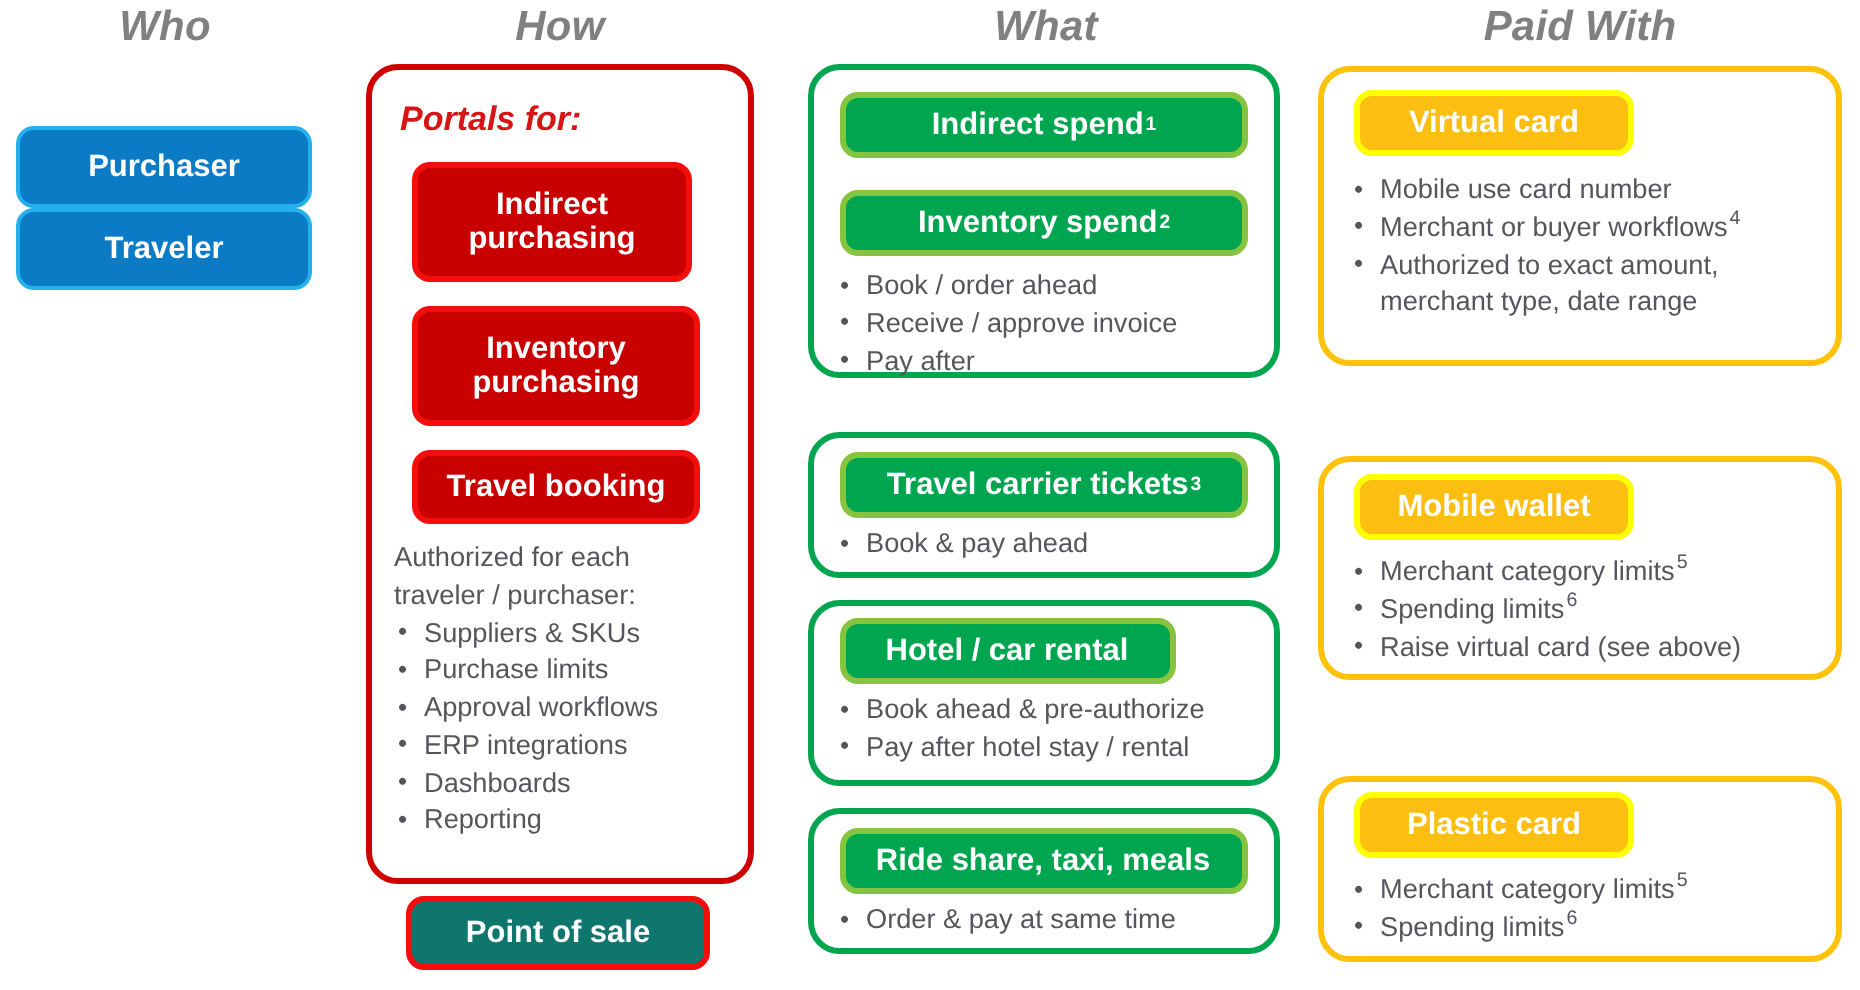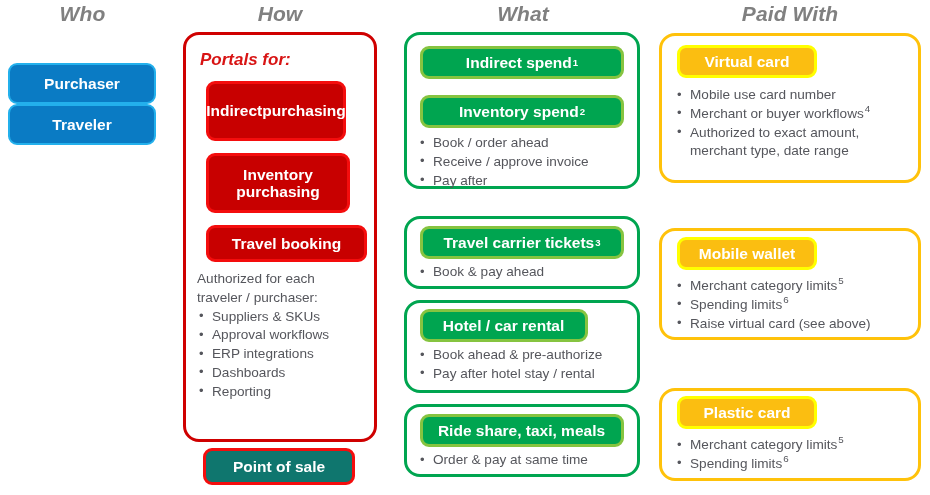--- a/index.html
+++ b/index.html
@@ -178,37 +178,38 @@
   <div class="col-header" style="left:655px; top:2px; width:270px;">Paid With</div>
 
   <div class="pill who-pill" style="left:8px; top:43px; width:148px; height:41px;margin-top:20px;">Purchaser</div>
 
   <div class="pill who-pill" style="left:8px; top:104px; width:148px; height:41px;">Traveler</div>
 
   <div class="how-outer" style="left:183px; top:32px; width:194px; height:410px;"></div>
 
   <div class="portals-label" style="left:200px; top:50px;">Portals for:</div>
 
-  <div class="pill red-pill" style="left:206px; top:81px; width:140px; height:60px; flex-direction:row;">
+  <div class="pill red-pill" style="left:206px; top:81px; width:140px; height:60px; flex-direction:column;">
     <span>Indirect</span>
     <span>purchasing</span>
   </div>
 
   <div class="pill red-pill" style="left:206px; top:153px; width:144px; height:60px; flex-direction:column;">
     <span>Inventory</span>
     <span>purchasing</span>
   </div>
 
-  <div class="pill red-pill" style="left:206px; top:225px; width:161px; height:37px;">Travel booking</div>
+  <div class="pill red-pill" style="left:206px; top:225px; width:144px; height:37px;">Travel booking</div>
 
   <div class="body-text" style="left:197px; top:270px;">
     <span class="plain-line">Authorized for each</span>
     <span class="plain-line">traveler / purchaser:</span>
     <ul class="bullet-list">
       <li>Suppliers &amp; SKUs</li>
+      <li>Purchase limits</li>
       <li>Approval workflows</li>
       <li>ERP integrations</li>
       <li>Dashboards</li>
       <li>Reporting</li>
     </ul>
   </div>
 
   <div class="pill pos-pill" style="left:203px; top:448px; width:152px; height:37px;">Point of sale</div>
 
   <div class="green-outer" style="left:404px; top:32px; width:236px; height:157px;"></div>

